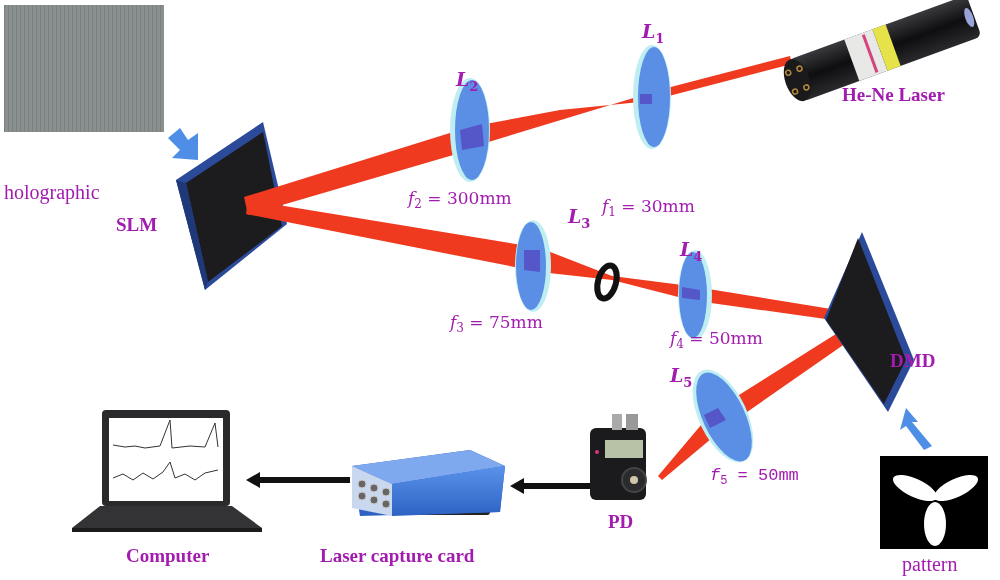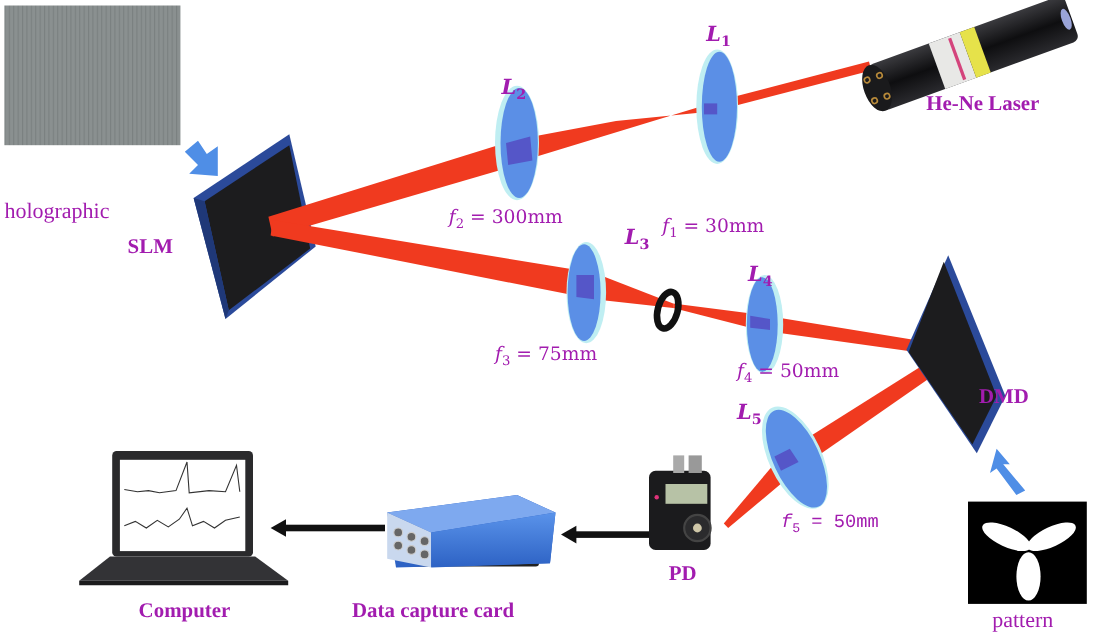--- a/index.html
+++ b/index.html
@@ -171,21 +171,21 @@
     <polygon points="246,480 260,472 260,488" fill="#111"></polygon>
   </g>
 </svg>
 
 
 <div class="lbl plain" style="left:4px; top:134px;margin-top:47px;">holographic</div>
 <div class="lbl bold" style="left:116px; top:214px;">SLM</div>
 <div class="lbl bold" style="left:842px; top:84px;">He-Ne Laser</div>
 <div class="lbl bold" style="left:890px; top:322px;margin-top:28px;">DMD</div>
 <div class="lbl bold" style="left:608px; top:511px;">PD</div>
-<div class="lbl bold" style="left:320px; top:545px;">Data capture card</div>
+<div class="lbl bold" style="left:320px; top:545px;">Laser capture card</div>
 <div class="lbl bold" style="left:126px; top:545px;">Computer</div>
 <div class="lbl plain" style="left:902px; top:553px;">pattern</div>
 
 
 <div class="lbl lens-lbl" style="left:642px; top:20px;"><span>L</span><sub>1</sub></div>
 <div class="lbl lens-lbl" style="left:456px; top:68px;"><span>L</span><sub>2</sub></div>
 <div class="lbl lens-lbl" style="left:532px; top:205px;margin-left:36px;"><span>L</span><sub>3</sub></div>
 <div class="lbl lens-lbl" style="left:680px; top:238px;"><span>L</span><sub>4</sub></div>
 <div class="lbl lens-lbl" style="left:670px; top:364px;"><span>L</span><sub>5</sub></div>
 

